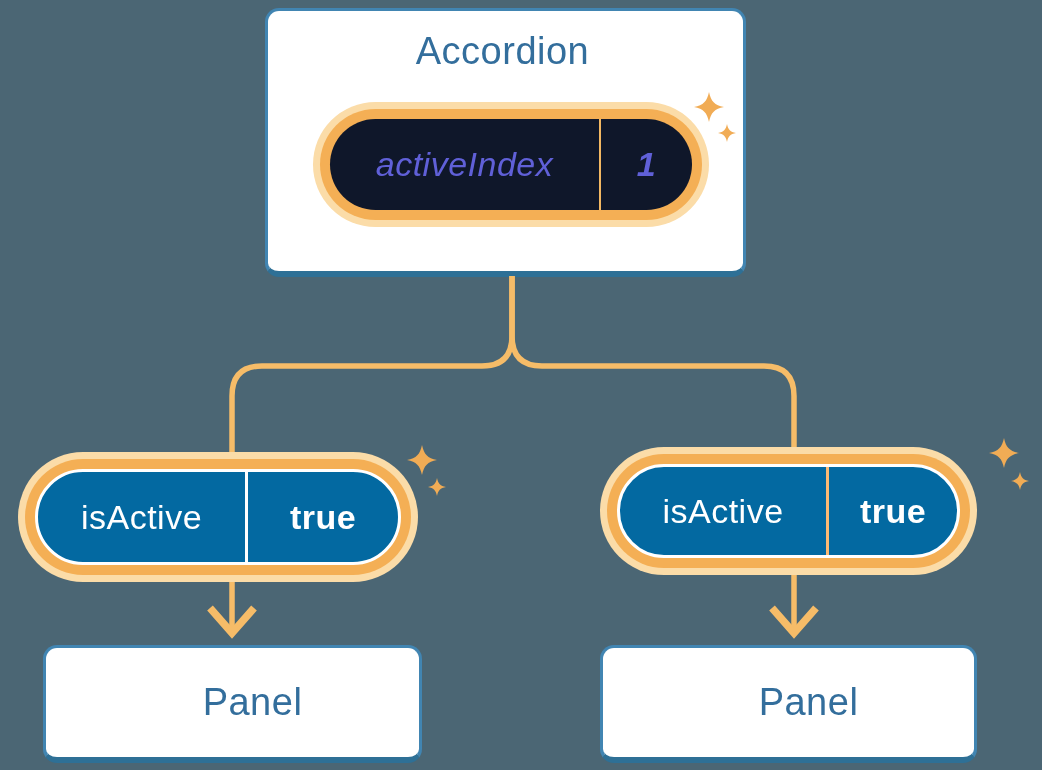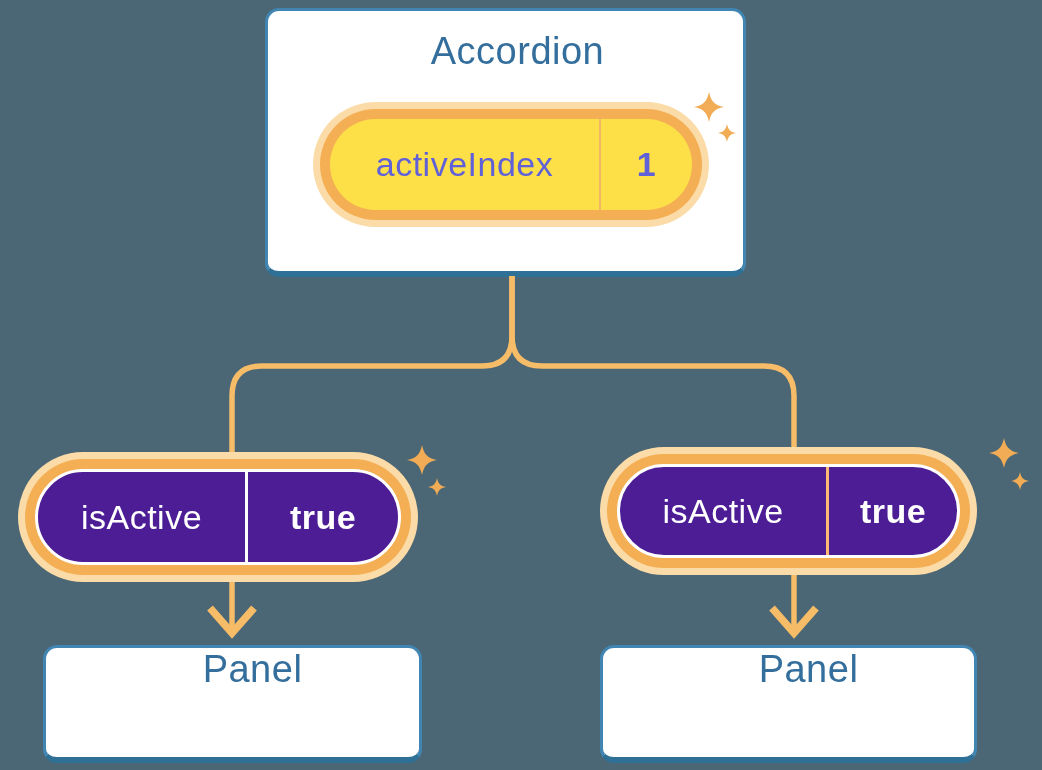--- a/index.html
+++ b/index.html
@@ -19,44 +19,44 @@
     background: #ffffff;
     border: 3px solid #4185B2;
     border-bottom: 6px solid #2E7096;
     border-radius: 14px;
   }
   .box-title {
     color: #336E9C; font-size: 38px; font-weight: 500;
     letter-spacing: 0.5px; white-space: nowrap;
   }
   #accordion-title-wrap {
-    position: absolute; left: 277px; top: 30px; width: 481px;
+    position: absolute; left: 262px; top: 30px; width: 481px;
     text-align: center;
   }
-  .panel-box { display: flex; align-items: flex-start; justify-content: center; padding-left: 40px; }
+  .panel-box { display: flex; align-items: center; justify-content: center; padding-left: 40px; }
   #panel-left  { left: 43px;  top: 645px; width: 379px; height: 118px; }
   #panel-right { left: 600px; top: 645px; width: 377px; height: 118px; }
 
   
   .pill-glow {
     position: absolute; box-sizing: border-box;
     background: #FBDCA8; border-radius: 999px; padding: 7px;
     z-index: 3;
   }
   .pill-ring {
     box-sizing: border-box; height: 100%;
     background: #F4AF55; border-radius: 999px; padding: 10px;
   }
   .pill-core {
     box-sizing: border-box; height: 100%;
     border-radius: 999px; display: flex; align-items: stretch;
     overflow: hidden;
   }
-  .pill-core.white-core  { background: #fde047; }
-  .pill-core.purple-core { background: #4c1d95; border: 3px solid #ffffff; }
+  .pill-core.white-core  { background: #0f172a; font-style: italic; }
+  .pill-core.purple-core { background: #0369a1; border: 3px solid #ffffff; }
 
   .pill-cell {
     display: flex; align-items: center; justify-content: center;
     font-size: 34px; letter-spacing: 0.5px; white-space: nowrap;
   }
   .cell-label { flex: 1 1 auto; }
   .cell-value { font-weight: bold; }
 
   #state-pill { left: 313px; top: 102px; width: 396px; height: 125px; }
   #state-pill .pill-cell { color: #6060D8; }

